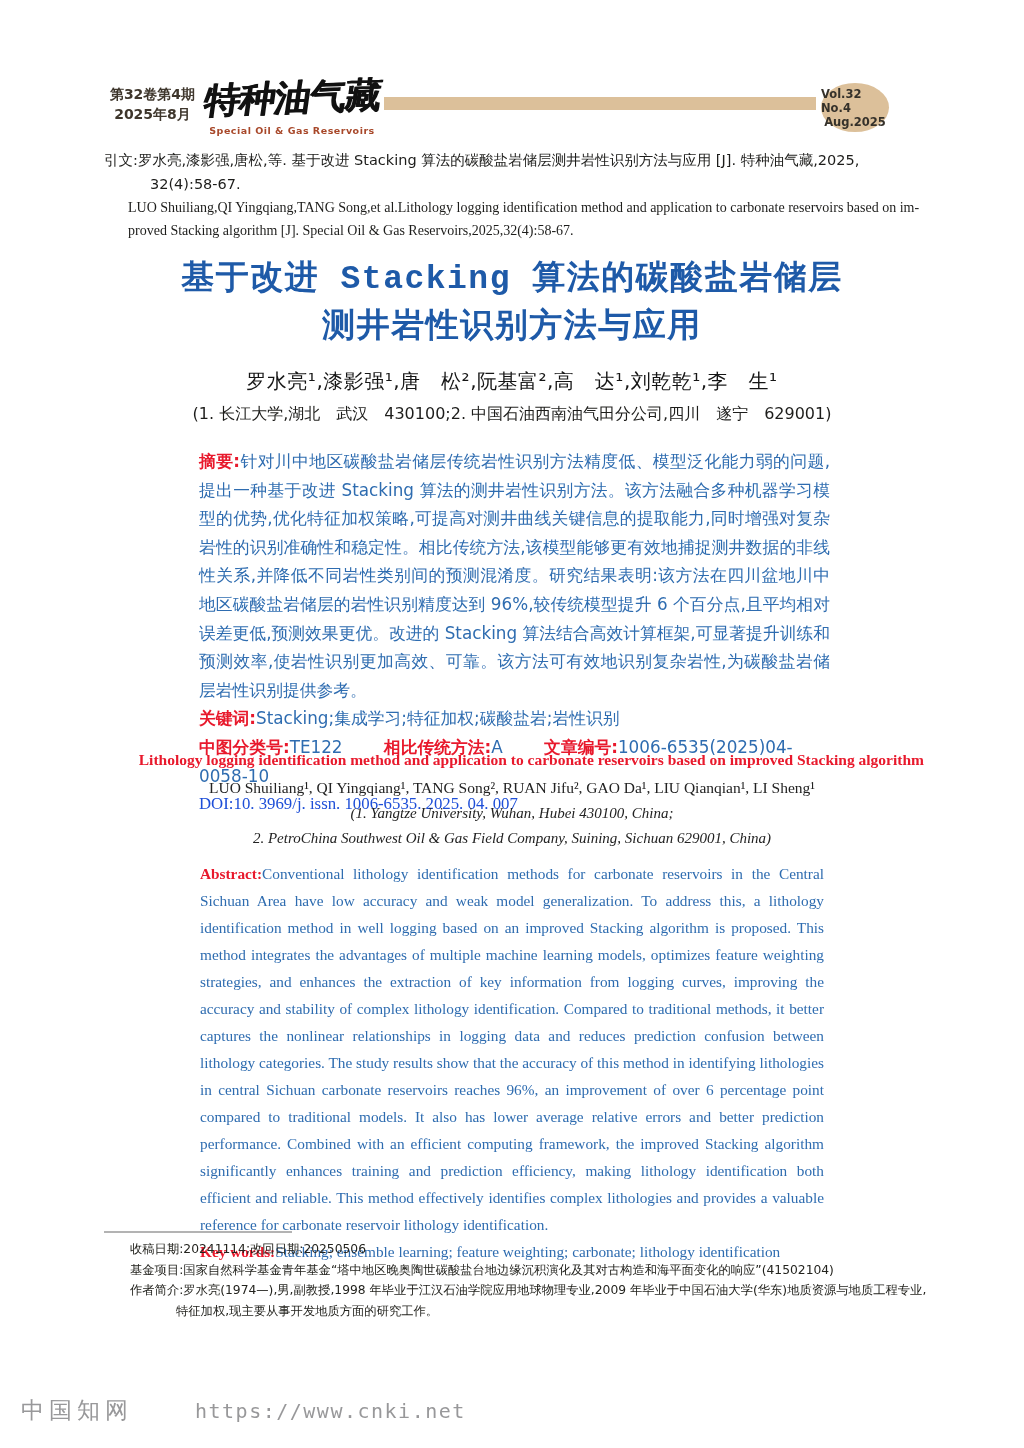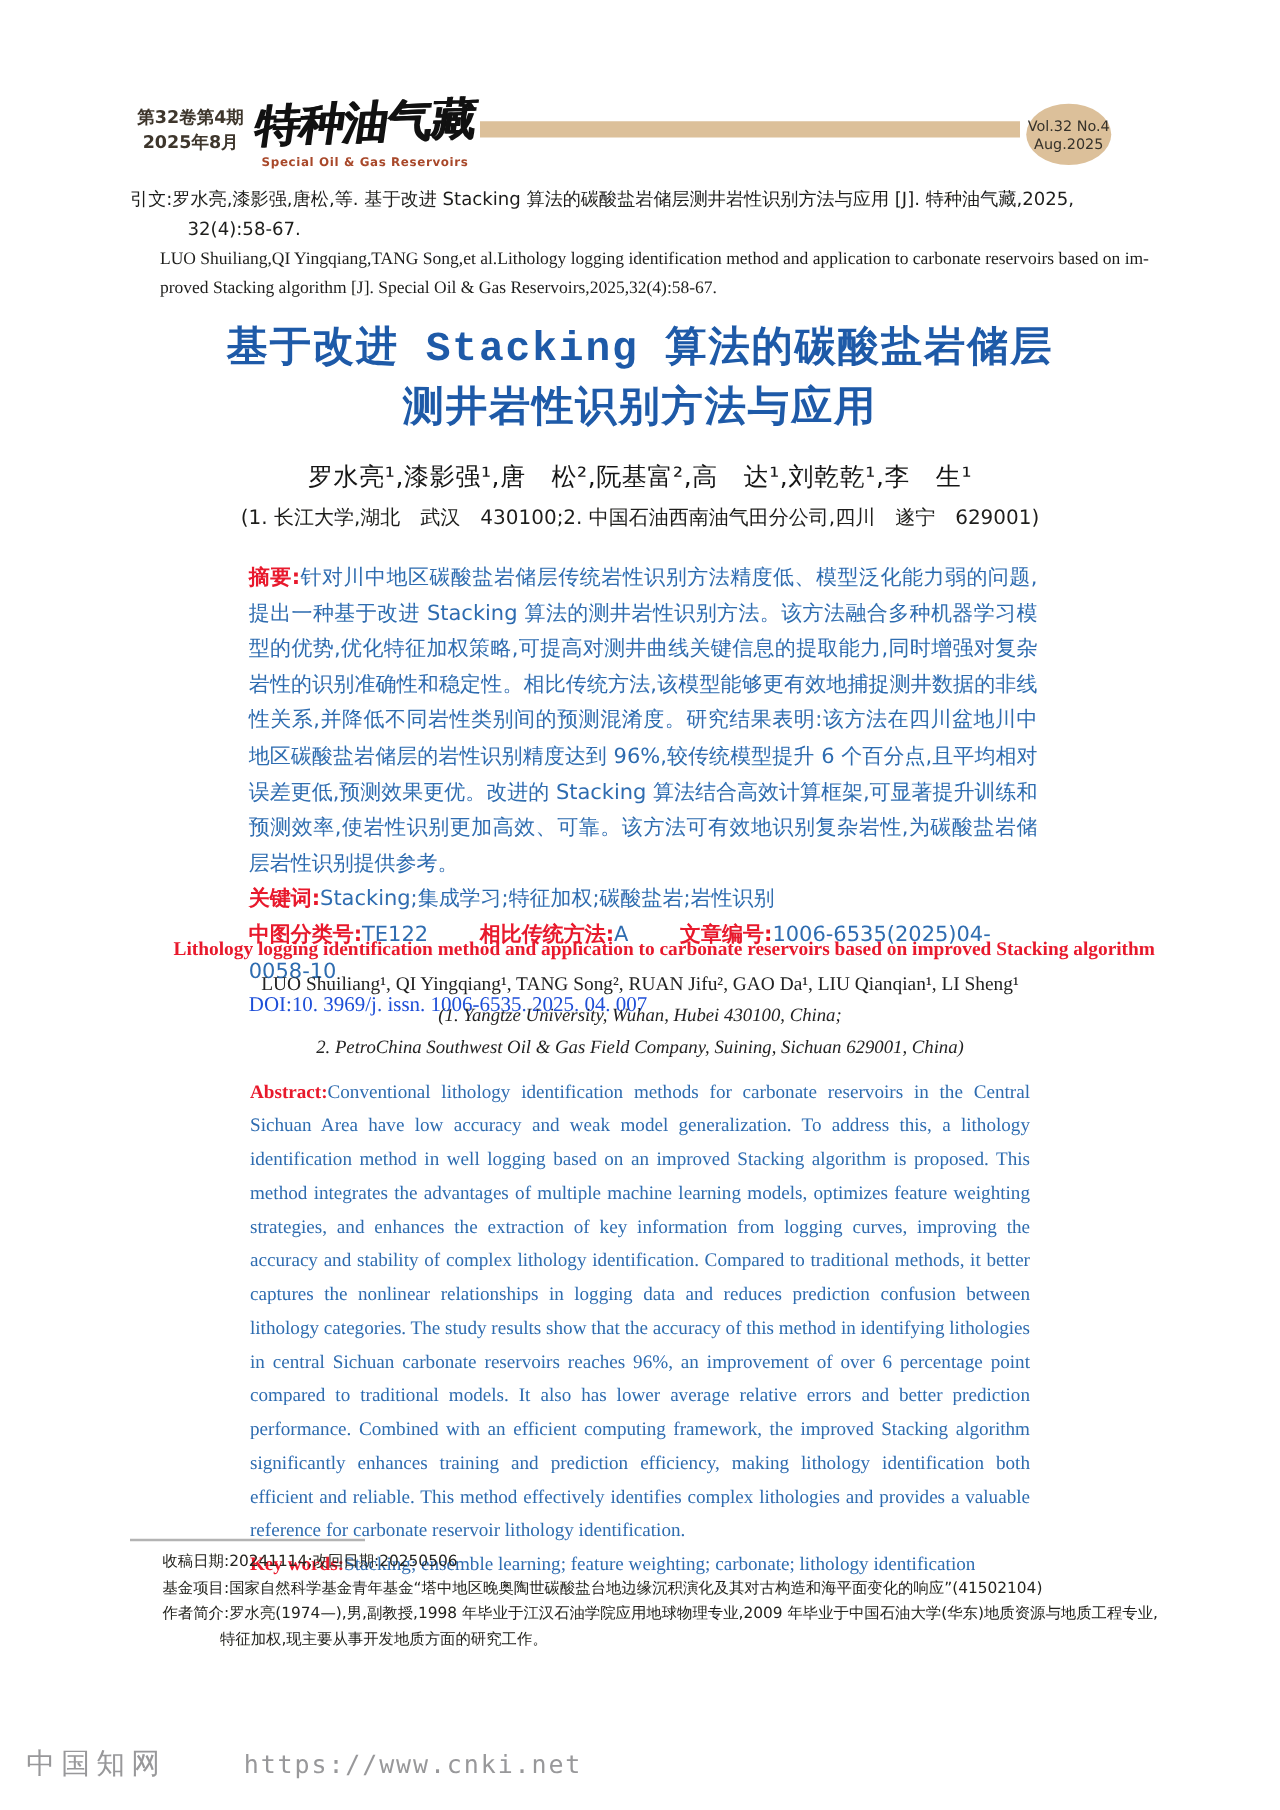--- a/index.html
+++ b/index.html
@@ -14,21 +14,21 @@
   
   .issue-block{ position:absolute; left:100px; top:84px; width:105px;
     font-size:14px; font-weight:bold; color:#3e362c; line-height:20px; text-align:center;}
   .logo-block{ position:absolute; left:202px; top:74px; width:180px; text-align:center;}
   .logo-cn{ font-family:"DejaVu Serif", serif; font-weight:900; font-size:36px; color:#111;
     transform:skewX(-10deg) rotate(-2deg); letter-spacing:-1px; text-shadow:1px 0 0 #111;}
   .logo-en{ margin-top:2px; font-size:9.5px; font-weight:bold; color:#a8482a; letter-spacing:0.5px;}
   .header-bar{ position:absolute; left:384px; top:97px; width:432px; height:13px; background:#dcc09a;}
   .badge{ position:absolute; left:821px; top:83px; width:68px; height:49px; background:#dcc09a;
     border-radius:50%; display:flex; flex-direction:column; align-items:center; justify-content:center;
-    font-size:11.5px; font-weight:normal; color:#35312a; line-height:14px;}
+    font-size:11.5px; font-weight:bold; color:#35312a; line-height:14px;}
 
   
   .citation{ position:absolute; left:104px; top:148px; width:822px; font-size:14.5px; line-height:24px;}
   .cit-cn{ color:#1d1d1b;}
   .cit-indent{ padding-left:46px;}
   .cit-en{ padding-left:24px; font-family:"Liberation Serif", serif; font-size:14px; line-height:23px; color:#1d1d1b;}
 
   
   .title-block{ position:absolute; left:0; top:256px; width:1024px; text-align:center;}
   .title-line{ font-family:Liberation Mono, monospace; font-size:33px; font-weight:bold;

